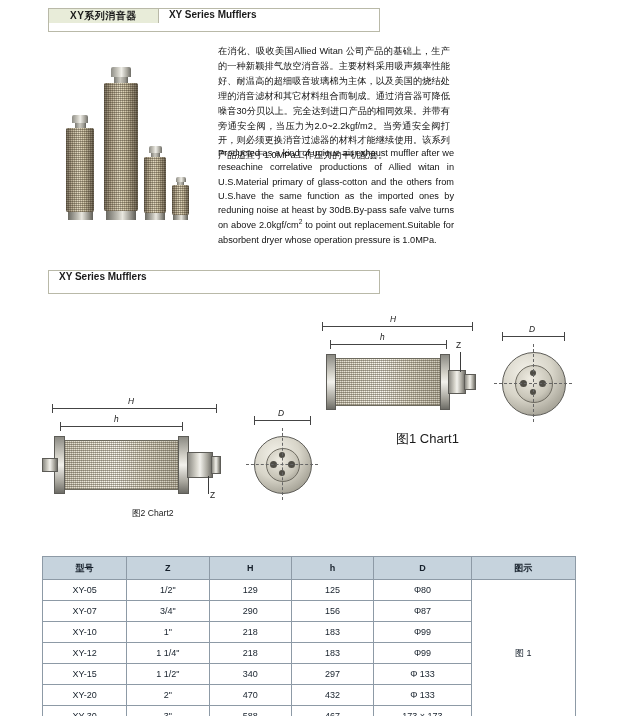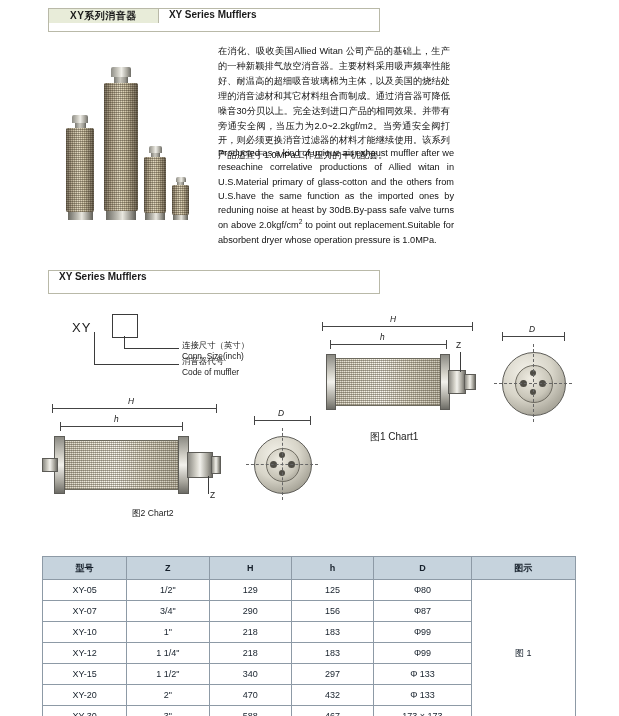--- a/index.html
+++ b/index.html
@@ -169,22 +169,22 @@
   #lead-v2 { left: 34px; top: 26px; height: 32px; }
   #lead-h2 { left: 34px; top: 58px; width: 85px; }
 
   .lead-label { position: absolute; font-size: 8.4px; line-height: 1.35; }
   #label-size { left: 122px; top: 34px; }
   #label-code { left: 122px; top: 50px; }
 
   
   #chart1 { position: absolute; left: 316px; top: 316px; width: 276px; height: 110px; }
   #chart1-caption {
-    position: absolute; left: 370px; top: 430px;
-    font-size: 10px;
+    position: absolute; left: 396px; top: 430px;
+    font-size: 13px;
   }
 
   
   #chart2 { position: absolute; left: 42px; top: 396px; width: 270px; height: 106px; }
   #chart2-caption {
     position: absolute; left: 132px; top: 508px;
     font-size: 8.6px;
   }
 
   .dim-line { position: absolute; border-top: 0.8px solid #444; }
@@ -310,36 +310,20 @@
 
   <div class="para" id="para-cn">在消化、吸收美国Allied Witan 公司产品的基础上，生产的一种新颖排气放空消音器。主要材料采用吸声频率性能好、耐温高的超细吸音玻璃棉为主体，以及美国的烧结处理的消音滤材和其它材料组合而制成。通过消音器可降低噪音30分贝以上。完全达到进口产品的相同效果。并带有旁通安全阀，当压力为2.0~2.2kgf/m2。当旁通安全阀打开，则必须更换消音过滤器的材料才能继续使用。该系列产品适宜于1.0MPa工作压力的干机配套。</div>
   <div class="para" id="para-en">
     <span>Producted as a kind of unique air exhaust muffler after we reseachine correlative productions of Allied witan in U.S.Material primary of glass-cotton and the others from U.S.have the same function as the imported ones by reduning noise at heast by 30dB.By-pass safe valve turns on above 2.0kgf/cm</span><span class="sup">2</span><span> to point out replacement.Suitable for absorbent dryer whose operation pressure is 1.0MPa.</span>
   </div>
 
   <div class="sec-head" id="sec-head-2">
     <div class="en">XY Series Mufflers</div>
   </div>
 
-  <div id="model-diagram">
-    <div id="model-xy">XY</div>
-    <div id="model-box"></div>
-    <div class="lead-v" id="lead-v1"></div>
-    <div class="lead-h" id="lead-h1"></div>
-    <div class="lead-v" id="lead-v2"></div>
-    <div class="lead-h" id="lead-h2"></div>
-    <div class="lead-label" id="label-size">
-      <div>连接尺寸（英寸）</div>
-      <div>Conn. Size(inch)</div>
-    </div>
-    <div class="lead-label" id="label-code">
-      <div>消音器代号</div>
-      <div>Code of muffler</div>
-    </div>
-  </div>
 
   <div id="chart1">
 
     <div class="dim-line" style="left:6px; top:10px; width:150px;"></div>
     <div class="dim-tick" style="left:6px; top:6px; height:9px;"></div>
     <div class="dim-tick" style="left:156px; top:6px; height:9px;"></div>
     <div class="dim-label" style="left:74px; top:-2px;">H</div>
 
     <div class="dim-line" style="left:14px; top:28px; width:116px;"></div>
     <div class="dim-tick" style="left:14px; top:24px; height:9px;"></div>

